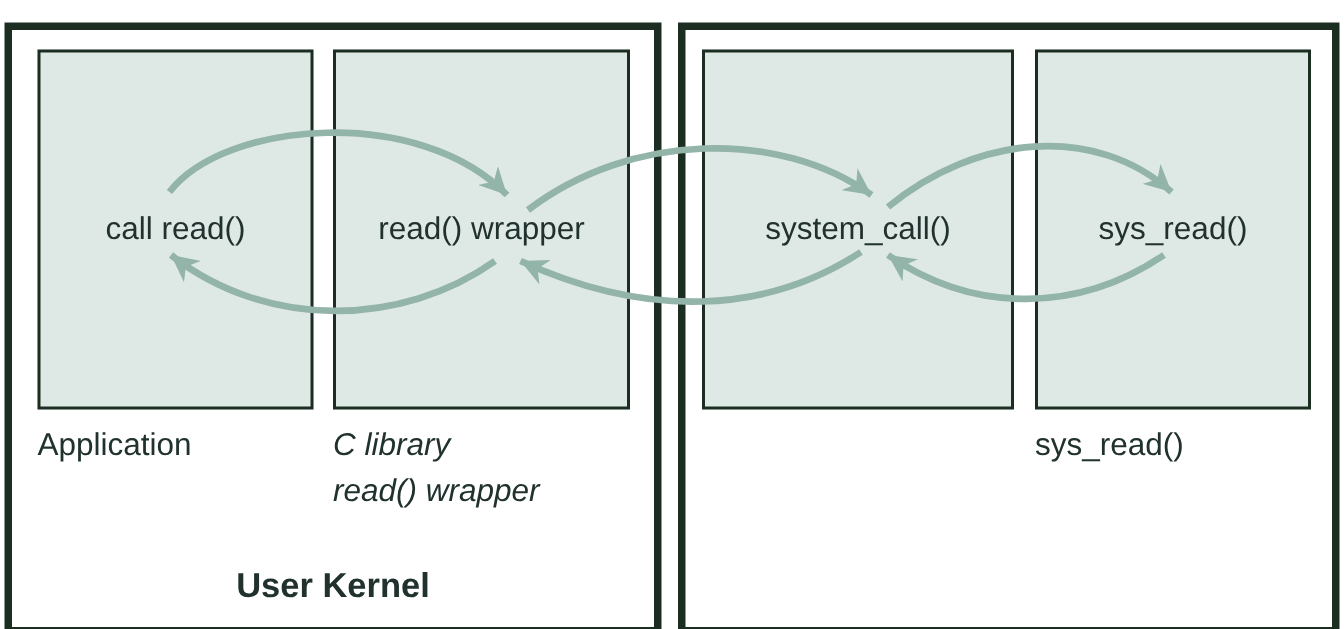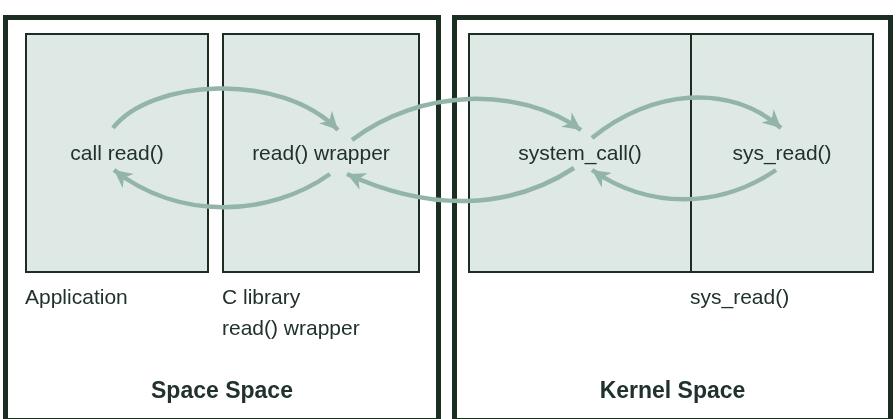--- a/index.html
+++ b/index.html
@@ -23,29 +23,29 @@
   .box {
     position:absolute; top:21px; height:240px;
     border:2px solid var(--border-dark,#1c2e22);
     box-sizing:border-box;
     background:var(--box-fill,#dee9e5);
     display:flex; align-items:center; justify-content:center;
     font-size:21px;
   }
   .box.a { left:25px;  width:184px; }
   .box.b { left:222px; width:198px; }
-  .box.c { left:468px; width:224px; }
+  .box.c { left:468px; width:208px; }
   .box.d { left:690px; width:184px; }
   .box-label {
     position:absolute; top:269px;
     text-align:left; font-size:21px; line-height:31px;
     white-space:nowrap;
   }
   .box-label.a { left:25px;  width:184px; }
-  .box-label.b { left:222px; width:198px; }
+  .box-label.b { left:222px; width:198px;font-style:italic; }
   .box-label.c { left:468px; width:208px; }
   .box-label.d { left:690px; width:184px; }
   .space-title {
     position:absolute; top:365px;
     text-align:center; font-weight:bold; font-size:23px;
   }
   .space-title.user   { left:3px;   width:438px; }
   .space-title.kernel { left:452px; width:441px; }
   svg.arrows {
     position:absolute; left:0; top:0;
@@ -81,22 +81,21 @@
     <div>Application</div>
   </div>
   <div class="box-label b">
     <div>C library</div>
     <div>read() wrapper</div>
   </div>
   <div class="box-label d">
     <div>sys_read()</div>
   </div>
 
-  <div class="space-title user">Space Space</div>
-  <div class="space-title kernel">Kernel Space</div>
+  <div class="space-title user">User Kernel</div>
 
   <svg class="arrows" viewBox="0 0 896 419" xmlns="http://www.w3.org/2000/svg">
     <defs>
       <marker id="head" viewBox="0 0 10 10" refX="10" refY="5" markerWidth="4" markerHeight="4" orient="auto">
         <path class="arrowhead-shape" d="M0,0 L10,5 L0,10 L3,5 Z"></path>
       </marker>
     </defs>
     <path class="arrow" d="M113,116 C150,68 280,58 338,118" marker-end="url(#head)"></path>
     <path class="arrow" d="M352,128 C420,76 520,74 581,118" marker-end="url(#head)"></path>
     <path class="arrow" d="M592,126 C650,78 730,70 781,116" marker-end="url(#head)"></path>

